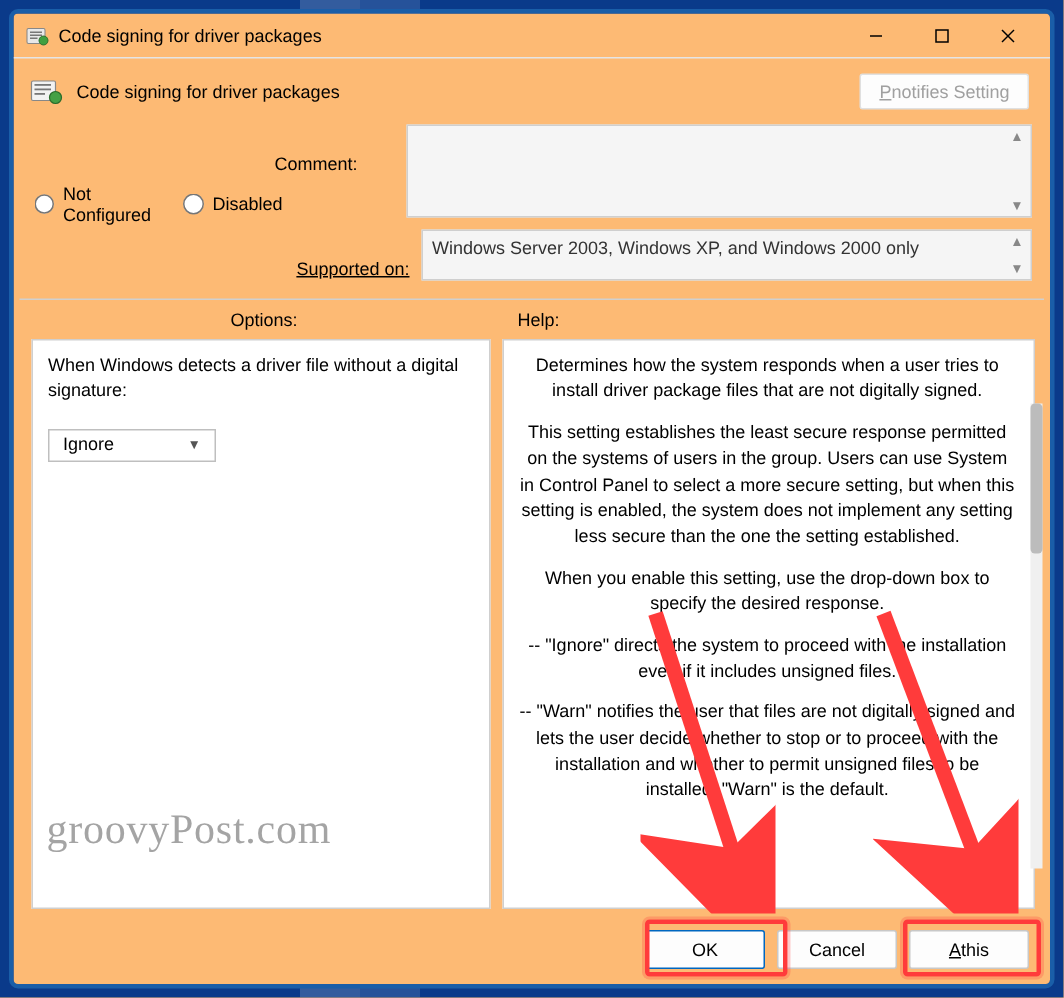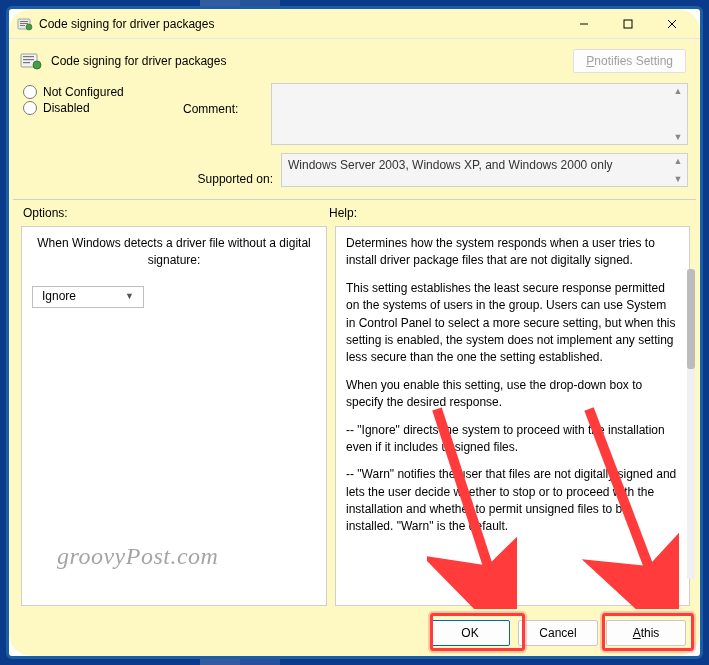--- a/index.html
+++ b/index.html
@@ -23,26 +23,25 @@
   .bg-strip.s4 { left: 240px; background: #6a8ac0; opacity: 0.3; }
   .outer-border {
     border: 3px solid #1a5ea8;
     border-radius: 6px;
     height: 100%;
     position: relative;
     background: #fff;
     overflow: hidden;
   }
   .window {
-    background: #fef9c3;
+    background: #fdba74;
     width: 100%;
     height: 100%;
     display: flex;
     flex-direction: column;
-    border-radius: 22px;
   }
   .titlebar {
     display: flex;
     align-items: center;
     height: 30px;
     padding: 0 6px 0 8px;
     border-bottom: 1px solid #e5e5e5;
     font-size: 12px;
     gap: 6px;
   }
@@ -81,31 +80,31 @@
   .btn.disabled { color: #a0a0a0; border-color: #e0e0e0; }
   .btn .ul { text-decoration: underline; }
   .config-row {
     display: flex;
     padding: 4px 12px 12px 14px;
     gap: 0;
   }
   .radios {
     width: 160px;
     display: flex;
-    flex-direction: column;
-    gap: 2px;
+    flex-direction: row;
+    gap: 20px;
     padding-top: 2px;
   }
   .radio-item { display: flex; align-items: center; gap: 6px; font-size: 12px; }
   .radio-item input { margin: 0; width: 14px; height: 14px; accent-color: #0067c0; }
   .radio-item.enabled { color: #0067c0; font-weight: 400; }
   .meta-col { flex: 1; display: flex; flex-direction: column; gap: 8px; }
   .meta-row { display: flex; align-items: flex-start; gap: 8px; }
   .meta-label { width: 80px; text-align: left; font-size: 12px; color: #000; padding-top: 2px; margin-top: 17px;}
-  .meta-label.r2 { text-align: right; width: 90px; }
+  .meta-label.r2 { text-align: right; width: 90px; text-decoration: underline; }
   .textarea-like {
     flex: 1;
     border: 1px solid #cfcfcf;
     background: #f5f5f5;
     min-height: 62px;
     position: relative;
     font-size: 12px;
     padding: 4px 6px;
     color: #333;
   }
@@ -122,40 +121,41 @@
   .scroll-caret.top { top: 1px; }
   .scroll-caret.bot { bottom: 1px; }
   .hr {
     border: none;
     border-top: 1px solid #d0d0d0;
     margin: 0 4px;
   }
   .pane-labels {
     display: flex;
     padding: 6px 12px 4px 14px;
-    gap: 0;
+    gap: 16px;
+    text-align: center;
   }
   .pane-labels .l1 { width: 306px; }
   .panes {
     flex: 1;
     display: flex;
     padding: 2px 10px 6px 12px;
     gap: 8px;
     min-height: 0;
   }
   .options-box, .help-box {
     border: 1px solid #cfcfcf;
     background: #fff;
     padding: 8px 10px;
     font-size: 12px;
     line-height: 1.45;
     overflow: hidden;
   }
-  .options-box { width: 306px; text-align: center; }
-  .help-box { flex: 1; position: relative; padding-right: 12px; }
+  .options-box { width: 306px; }
+  .help-box { flex: 1; position: relative; padding-right: 12px; text-align: center; }
   .select {
     margin-top: 16px;
     border: 1px solid #bfbfbf;
     background: #fff;
     width: 112px;
     height: 22px;
     display: flex;
     align-items: center;
     justify-content: space-between;
     padding: 0 9px;
@@ -195,28 +195,27 @@
     box-shadow: 0 0 0 2px rgba(255,59,59,0.25);
   }
   .hi-ok { right: 175px; bottom: 5px; width: 95px; height: 38px; }
   .hi-apply { right: 6px; bottom: 5px; width: 92px; height: 38px; }
   .arrow {
     position: absolute;
     pointer-events: none;
   }
   .watermark {
     position: absolute;
-    left: 48px;
+    left: 22px;
     bottom: 86px;
     font-family: Georgia, "Times New Roman", serif;
-    font-size: 24px;
+    font-size: 28px;
     color: rgba(90,90,90,0.55);
     letter-spacing: 0.5px;
     pointer-events: none;
-    font-style: italic;
   }
   p { margin: 0 0 10px 0; }
 </style>
 </head>
 <body>
 
 <div class="bg-strip s1"></div>
 <div class="bg-strip s4"></div>
 
 <div class="outer-border">

